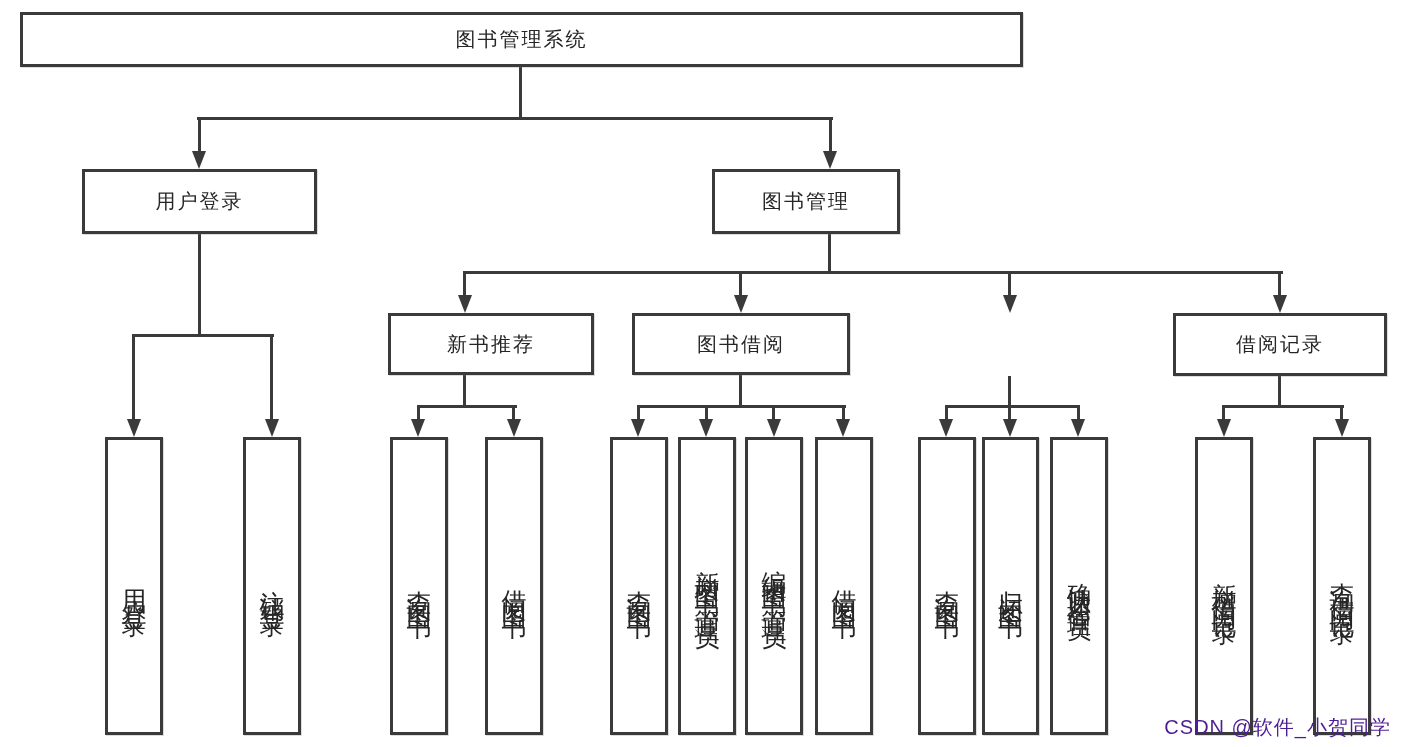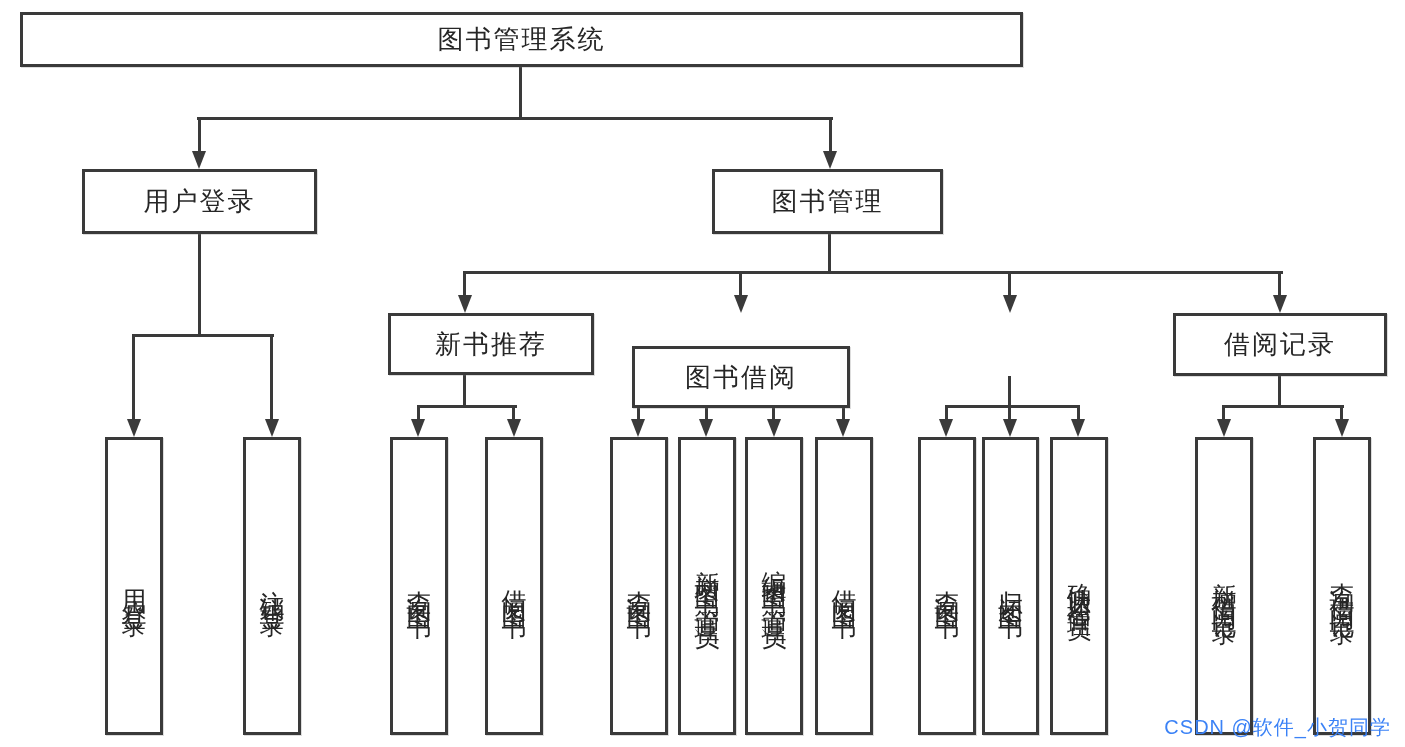--- a/index.html
+++ b/index.html
@@ -19,21 +19,21 @@
     background: #ffffff;
     border: 3px solid #3a3a3a;
     box-sizing: border-box;
     display: flex;
     align-items: center;
     justify-content: center;
     color: #262626;
     box-shadow: 1px 1px 0 rgba(120,120,120,0.25);
   }
   .hlabel {
-    font-size: 26px;
+    font-size: 20px;
     letter-spacing: 2px;
     white-space: nowrap;
   }
   .vlabel {
     writing-mode: vertical-rl;
     text-orientation: mixed;
     font-size: 25px;
     letter-spacing: 8px;
     line-height: 1;
     white-space: nowrap;
@@ -48,21 +48,21 @@
     width: 0; height: 0;
     border-left: 7px solid transparent;
     border-right: 7px solid transparent;
     border-top: 18px solid #3a3a3a;
   }
   .watermark {
     position: absolute;
     right: 14px;
     bottom: 6px;
     font-size: 20px;
-    color: #3b82f6;
+    color: #4c1d95;
     letter-spacing: 1px;
     white-space: nowrap;
     z-index: 10;
   }
 </style>
 </head>
 <body>
 
 <div class="canvas">
 
@@ -125,28 +125,28 @@
   <div class="line" style="left:1340px; top:405px; width:3px; height:15px;"></div>
   <div class="arrow" style="left:1335px; top:419px;"></div>
 
   <div class="node" style="left:20px; top:12px; width:1003px; height:55px;">
     <span class="hlabel">图书管理系统</span>
   </div>
 
   <div class="node" style="left:82px; top:169px; width:235px; height:65px;">
     <span class="hlabel">用户登录</span>
   </div>
-  <div class="node" style="left:712px; top:169px; width:231px; height:65px;">
+  <div class="node" style="left:712px; top:169px; width:188px; height:65px;">
     <span class="hlabel">图书管理</span>
   </div>
 
   <div class="node" style="left:362px; top:313px; width:206px; height:62px;margin-left:26px;">
     <span class="hlabel">新书推荐</span>
   </div>
-  <div class="node" style="left:632px; top:313px; width:218px; height:62px;margin-top:33px;">
+  <div class="node" style="left:632px; top:313px; width:218px; height:62px;">
     <span class="hlabel">图书借阅</span>
   </div>
   <div class="node" style="left:1173px; top:313px; width:214px; height:63px;">
     <span class="hlabel">借阅记录</span>
   </div>
 
   <div class="node" style="left:105px; top:437px; width:58px; height:298px;">
     <span class="vlabel">用户登录</span>
   </div>
   <div class="node" style="left:243px; top:437px; width:58px; height:298px;">

